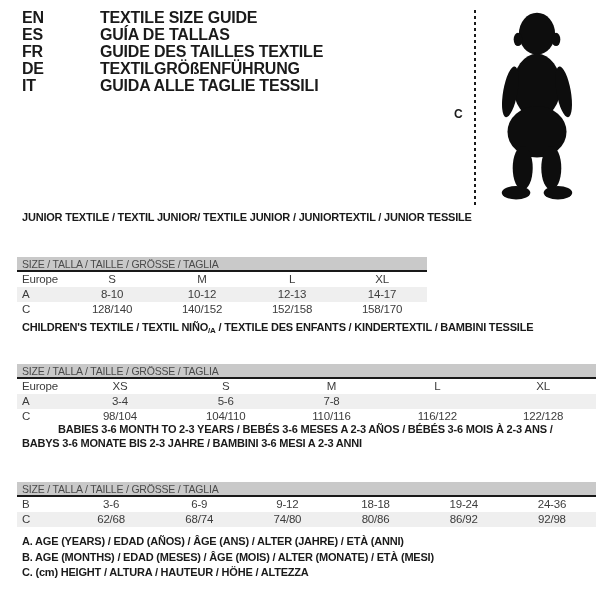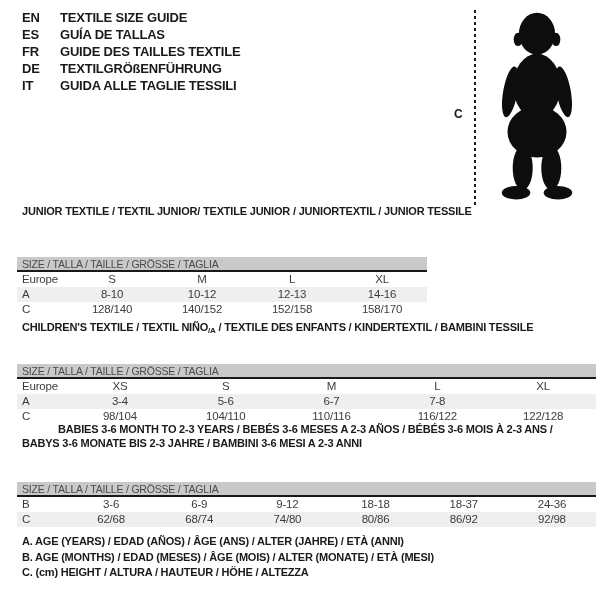--- a/index.html
+++ b/index.html
@@ -1,21 +1,21 @@
 <!DOCTYPE html>
 <html><head>
 <meta charset="utf-8">
 <style>
   * { margin:0; padding:0; box-sizing:border-box; }
   html,body { width:600px; height:600px; background:#ffffff; overflow:hidden;
     font-family:"Liberation Sans","DejaVu Sans",sans-serif; color:#1a1a1a; }
 
   
   .lang-list { position:absolute; left:22px; top:9px; }
-  .lang-row { display:flex; height:17px; line-height:17px; font-size:13px; font-weight:bold; letter-spacing:-0.2px; }
+  .lang-row { display:flex; height:17px; line-height:17px; font-size:16px; font-weight:bold; letter-spacing:-0.2px;gap:40px; }
   .lang-code { width:38px; }
 
   
   .figure { position:absolute; left:450px; top:4px; width:148px; height:208px; }
   .measure-line { position:absolute; left:24px; top:6px; width:2px; height:196px;
     background-image:repeating-linear-gradient(to bottom,#1a1a1a 0 3px,transparent 3px 6px); }
   .measure-label { position:absolute; left:4px; top:103px; font-size:12px; font-weight:bold; }
   .baby-svg { position:absolute; left:34px; top:4px; width:106px; height:200px; }
 
   
@@ -79,36 +79,36 @@
       <ellipse cx="83" cy="88" rx="7.5" ry="27" transform="rotate(-10 83 88)"></ellipse>
       <ellipse cx="55" cy="130" rx="31" ry="27"></ellipse>
       <ellipse cx="40" cy="168" rx="10.5" ry="23"></ellipse>
       <ellipse cx="70" cy="168" rx="10.5" ry="23"></ellipse>
       <ellipse cx="33" cy="194" rx="15" ry="7"></ellipse>
       <ellipse cx="77" cy="194" rx="15" ry="7"></ellipse>
     </g>
   </svg>
 </div>
 
-<div class="sec-title" style="top:205px;">JUNIOR TEXTILE / TEXTIL JUNIOR/ TEXTILE JUNIOR / JUNIORTEXTIL / JUNIOR TESSILE</div>
+<div class="sec-title" style="top:211px;">JUNIOR TEXTILE / TEXTIL JUNIOR/ TEXTILE JUNIOR / JUNIORTEXTIL / JUNIOR TESSILE</div>
 <div class="size-table t-narrow" style="top:237px;">
   <div class="size-bar">SIZE / TALLA / TAILLE / GRÖSSE / TAGLIA</div>
   <div class="t-row cols5">
     <span>Europe</span>
     <span>S</span>
     <span>M</span>
     <span>L</span>
     <span>XL</span>
   </div>
   <div class="t-row cols5 shaded">
     <span>A</span>
     <span>8-10</span>
     <span>10-12</span>
     <span>12-13</span>
-    <span>14-16</span>
+    <span>14-17</span>
   </div>
   <div class="t-row cols5">
     <span>C</span>
     <span>128/140</span>
     <span>140/152</span>
     <span>152/158</span>
     <span>158/170</span>
   </div>
 </div>
 
@@ -122,21 +122,20 @@
     <span>XS</span>
     <span>S</span>
     <span>M</span>
     <span>L</span>
     <span>XL</span>
   </div>
   <div class="t-row cols6 shaded">
     <span>A</span>
     <span>3-4</span>
     <span>5-6</span>
-    <span>6-7</span>
     <span>7-8</span>
   </div>
   <div class="t-row cols6">
     <span>C</span>
     <span>98/104</span>
     <span>104/110</span>
     <span>110/116</span>
     <span>116/122</span>
     <span>122/128</span>
   </div>
@@ -145,21 +144,21 @@
 <div class="sec-title" style="top:423px;margin-left:36px;">BABIES 3-6 MONTH TO 2-3 YEARS / BEBÉS 3-6 MESES A 2-3 AÑOS / BÉBÉS 3-6 MOIS À 2-3 ANS /</div>
 <div class="sec-title" style="top:437px;">BABYS 3-6 MONATE BIS 2-3 JAHRE / BAMBINI 3-6 MESI A 2-3 ANNI</div>
 <div class="size-table t-wide" style="top:462px;">
   <div class="size-bar">SIZE / TALLA / TAILLE / GRÖSSE / TAGLIA</div>
   <div class="t-row cols7">
     <span>B</span>
     <span>3-6</span>
     <span>6-9</span>
     <span>9-12</span>
     <span>18-18</span>
-    <span>18-37</span>
+    <span>19-24</span>
     <span>24-36</span>
   </div>
   <div class="t-row cols7 shaded">
     <span>C</span>
     <span>62/68</span>
     <span>68/74</span>
     <span>74/80</span>
     <span>80/86</span>
     <span>86/92</span>
     <span>92/98</span>

